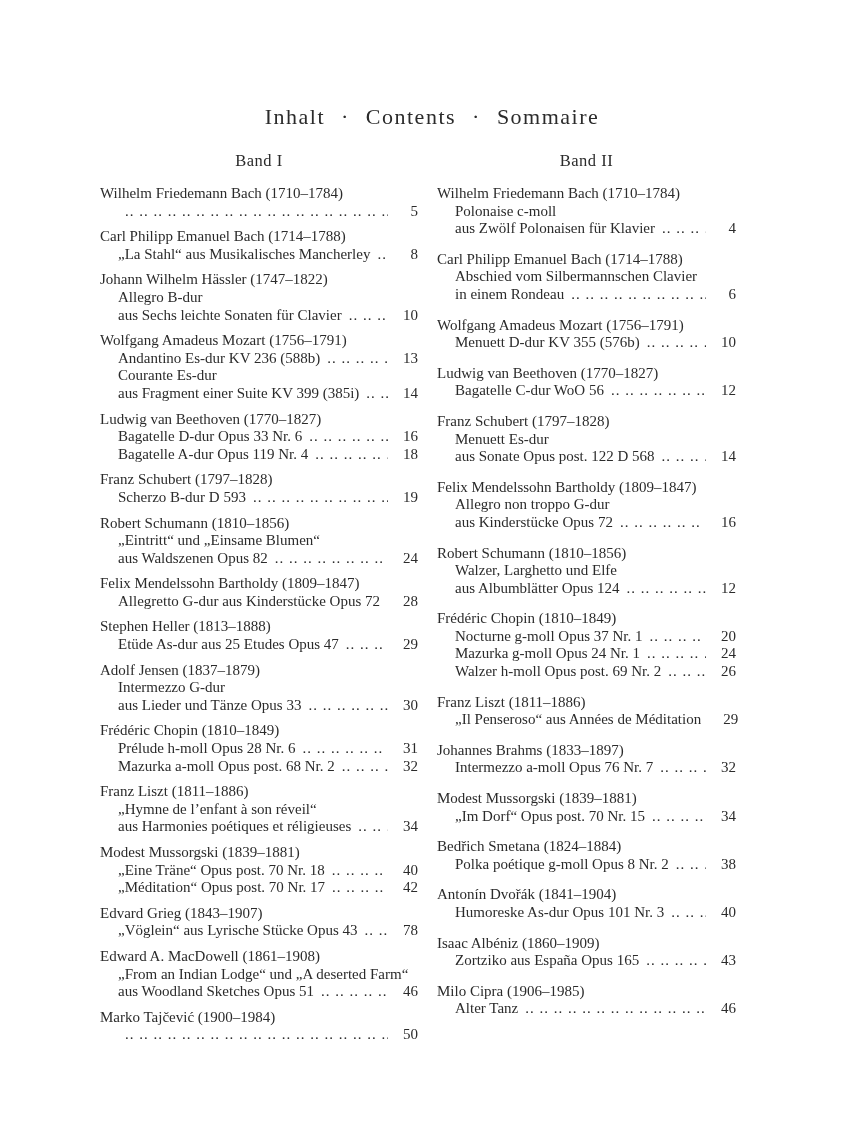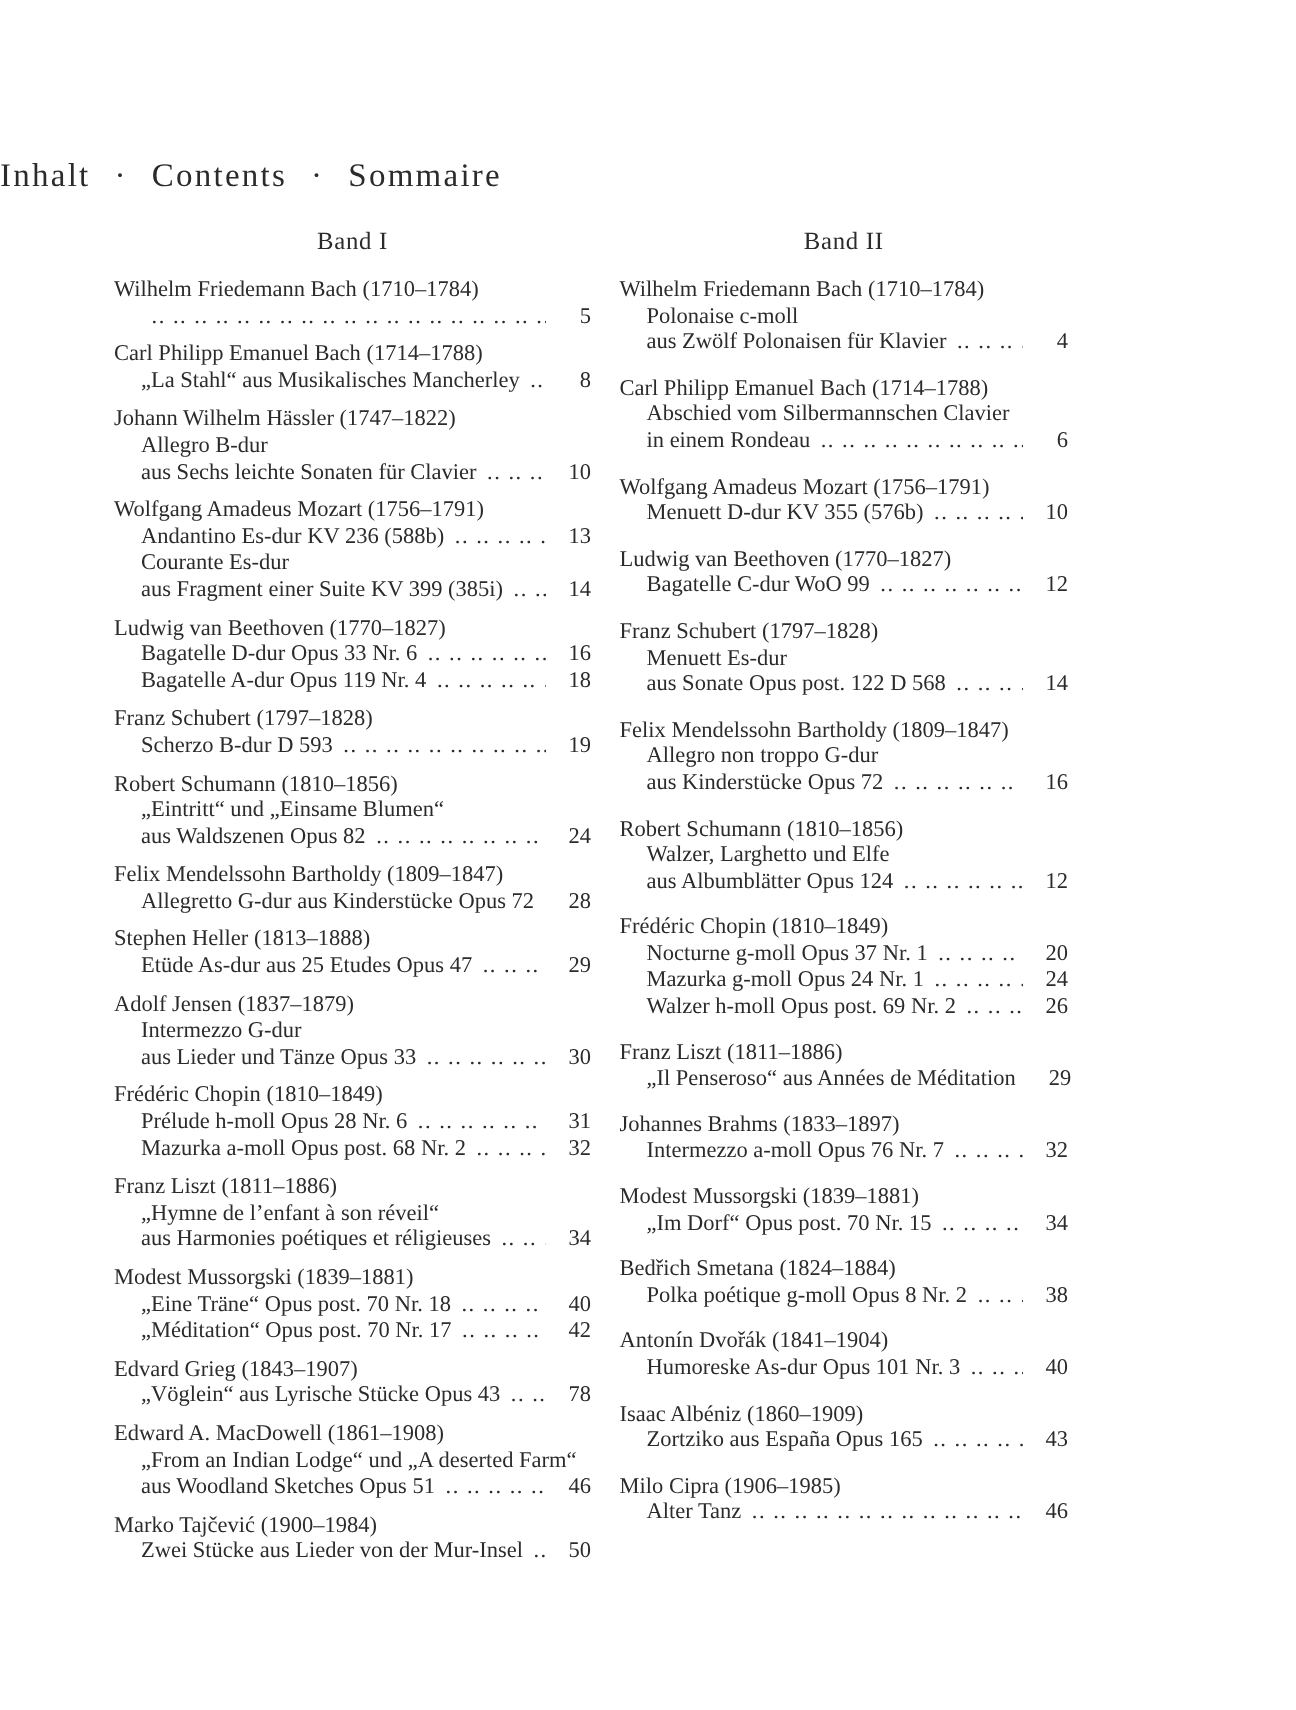--- a/index.html
+++ b/index.html
@@ -12,29 +12,29 @@
     width: 864px;
     height: 1140px;
     background: #ffffff;
     color: #2b2b2b;
     font-family: "Liberation Serif", "DejaVu Serif", serif;
     overflow: hidden;
   }
   .title {
     font-size: 22px;
     font-weight: normal;
-    text-align: left;
+    text-align: center;
     margin: 0;
     padding-top: 104px;
     letter-spacing: 1.5px;
     word-spacing: 9px;
   }
   .columns {
     display: flex;
-    padding-left: 76px;
+    padding-left: 100px;
     margin-top: 21px;
   }
   .col { box-sizing: border-box; }
   .col-0 { width: 318px; margin-right: 19px; }
   .col-1 { width: 299px; }
   .band-heading {
     font-size: 16.5px;
     font-weight: normal;
     text-align: center;
     margin: 0 0 14px 0;
@@ -231,21 +231,20 @@
           </div>
           <div class="entry">
             <span class="etext">aus Woodland Sketches Opus 51</span>
             <span class="leader"> .. .. .. .. .. .. .. .. .. .. .. .. .. .. .. .. .. .. .. .. .. .. .. .. .. .. .. .. .. .. .. .. .. .. .. .. .. .. .. ..</span>
             <span class="pno">46</span>
           </div>
         </div>
         <div class="group">
           <div class="composer">Marko Tajčević (1900–1984)</div>
           <div class="entry">
-            <span class="etext">Zwei Stücke aus Lieder von der Mur-Insel</span>
             <span class="leader"> .. .. .. .. .. .. .. .. .. .. .. .. .. .. .. .. .. .. .. .. .. .. .. .. .. .. .. .. .. .. .. .. .. .. .. .. .. .. .. ..</span>
             <span class="pno">50</span>
           </div>
         </div>
       </section>
       <section class="col col-1">
         <h2 class="band-heading">Band II</h2>
         <div class="group">
           <div class="composer">Wilhelm Friedemann Bach (1710–1784)</div>
           <div class="entry">
@@ -272,21 +271,21 @@
           <div class="composer">Wolfgang Amadeus Mozart (1756–1791)</div>
           <div class="entry">
             <span class="etext">Menuett D-dur KV 355 (576b)</span>
             <span class="leader"> .. .. .. .. .. .. .. .. .. .. .. .. .. .. .. .. .. .. .. .. .. .. .. .. .. .. .. .. .. .. .. .. .. .. .. .. .. .. .. ..</span>
             <span class="pno">10</span>
           </div>
         </div>
         <div class="group">
           <div class="composer">Ludwig van Beethoven (1770–1827)</div>
           <div class="entry">
-            <span class="etext">Bagatelle C-dur WoO 99</span>
+            <span class="etext">Bagatelle C-dur WoO 56</span>
             <span class="leader"> .. .. .. .. .. .. .. .. .. .. .. .. .. .. .. .. .. .. .. .. .. .. .. .. .. .. .. .. .. .. .. .. .. .. .. .. .. .. .. ..</span>
             <span class="pno">12</span>
           </div>
         </div>
         <div class="group">
           <div class="composer">Franz Schubert (1797–1828)</div>
           <div class="entry">
             <span class="etext">Menuett Es-dur</span>
           </div>
           <div class="entry">

